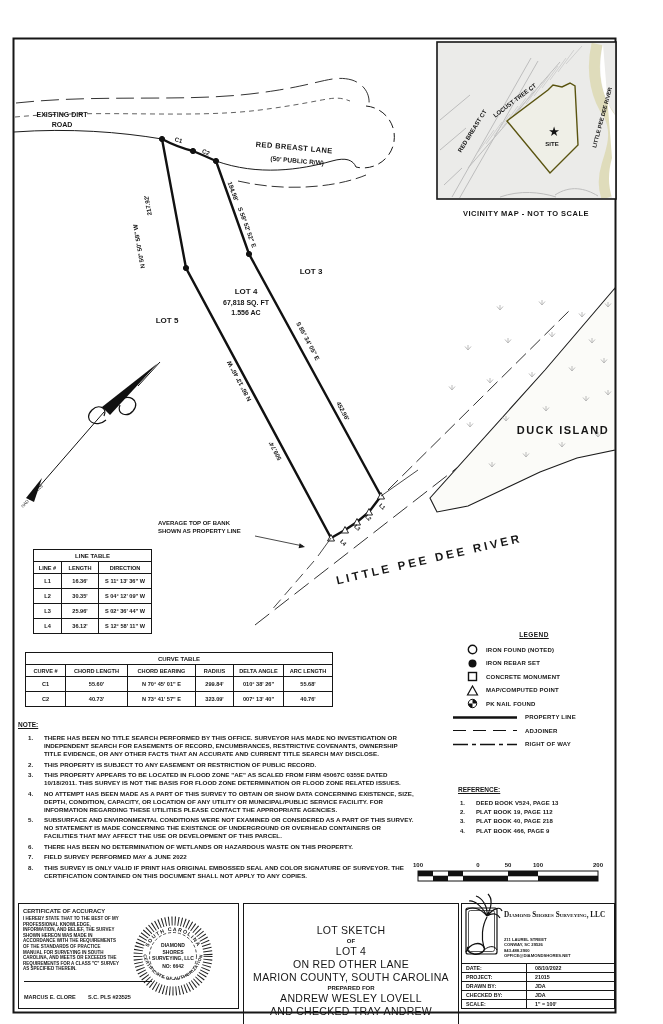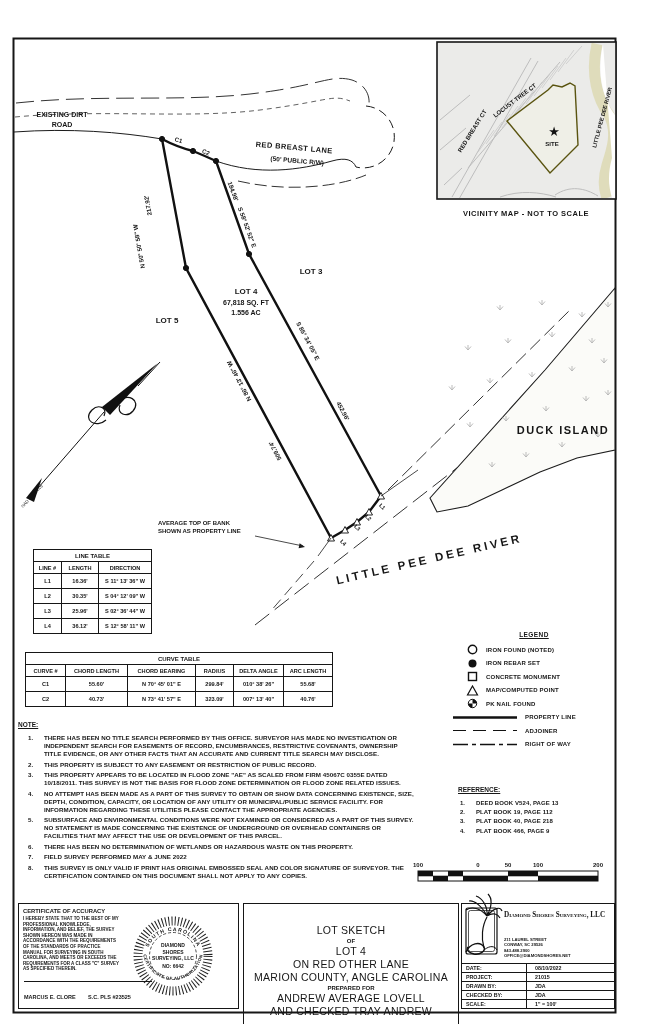--- a/index.html
+++ b/index.html
@@ -487,23 +487,23 @@
     <span>MARCUS E. CLORE</span>
     <span class="lic">S.C. PLS #23525</span>
   </div>
 </div>
 
 <div class="abs blockbox" id="title-box">
   <div class="tb-big">LOT SKETCH</div>
   <div class="tb-small">OF</div>
   <div class="tb-big">LOT 4</div>
   <div class="tb-big">ON RED OTHER LANE</div>
-  <div class="tb-big">MARION COUNTY, ANGLE CAROLINA</div>
+  <div class="tb-big">MARION COUNTY, SOUTH CAROLINA</div>
   <div class="tb-small">PREPARED FOR</div>
-  <div class="tb-big">ANDREW AVERAGE LOVELL</div>
+  <div class="tb-big">ANDREW WESLEY LOVELL</div>
   <div class="tb-big">AND CHECKED TRAY ANDREW</div>
 </div>
 
 <div class="abs blockbox" id="firm-box">
   <div id="firm-text">
     <div class="fm-name">Diamond Shores Surveying, LLC</div>
     <div class="fm-line">211 LAUREL STREET</div>
     <div class="fm-line">CONWAY, SC 29526</div>
     <div class="fm-line">843.488.2900</div>
     <div class="fm-line">OFFICE@DIAMONDSHORES.NET</div>

